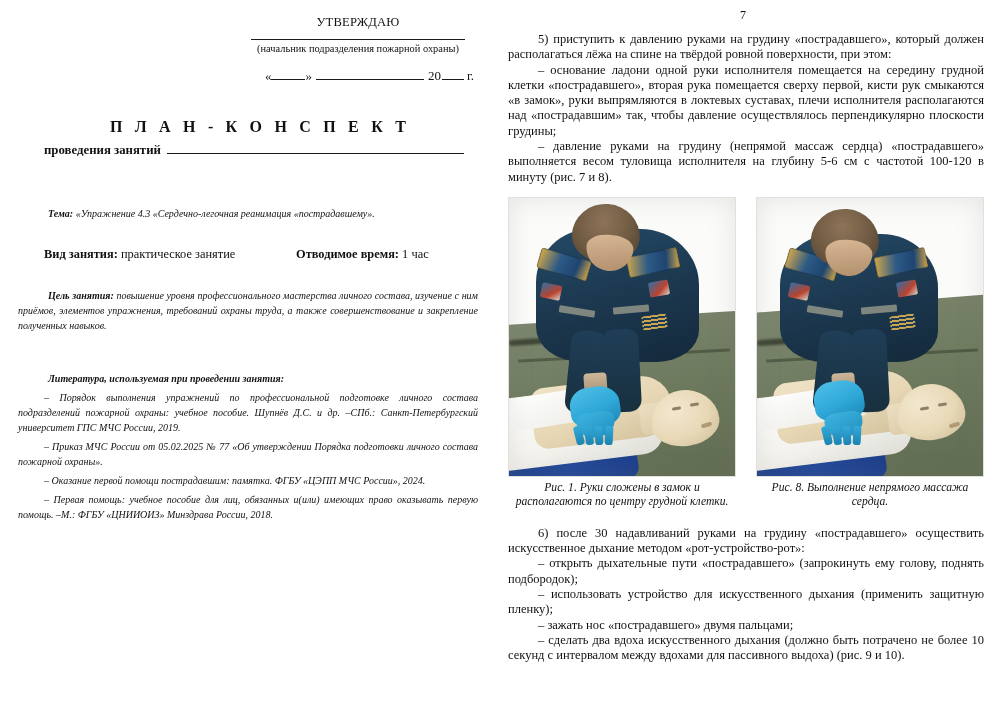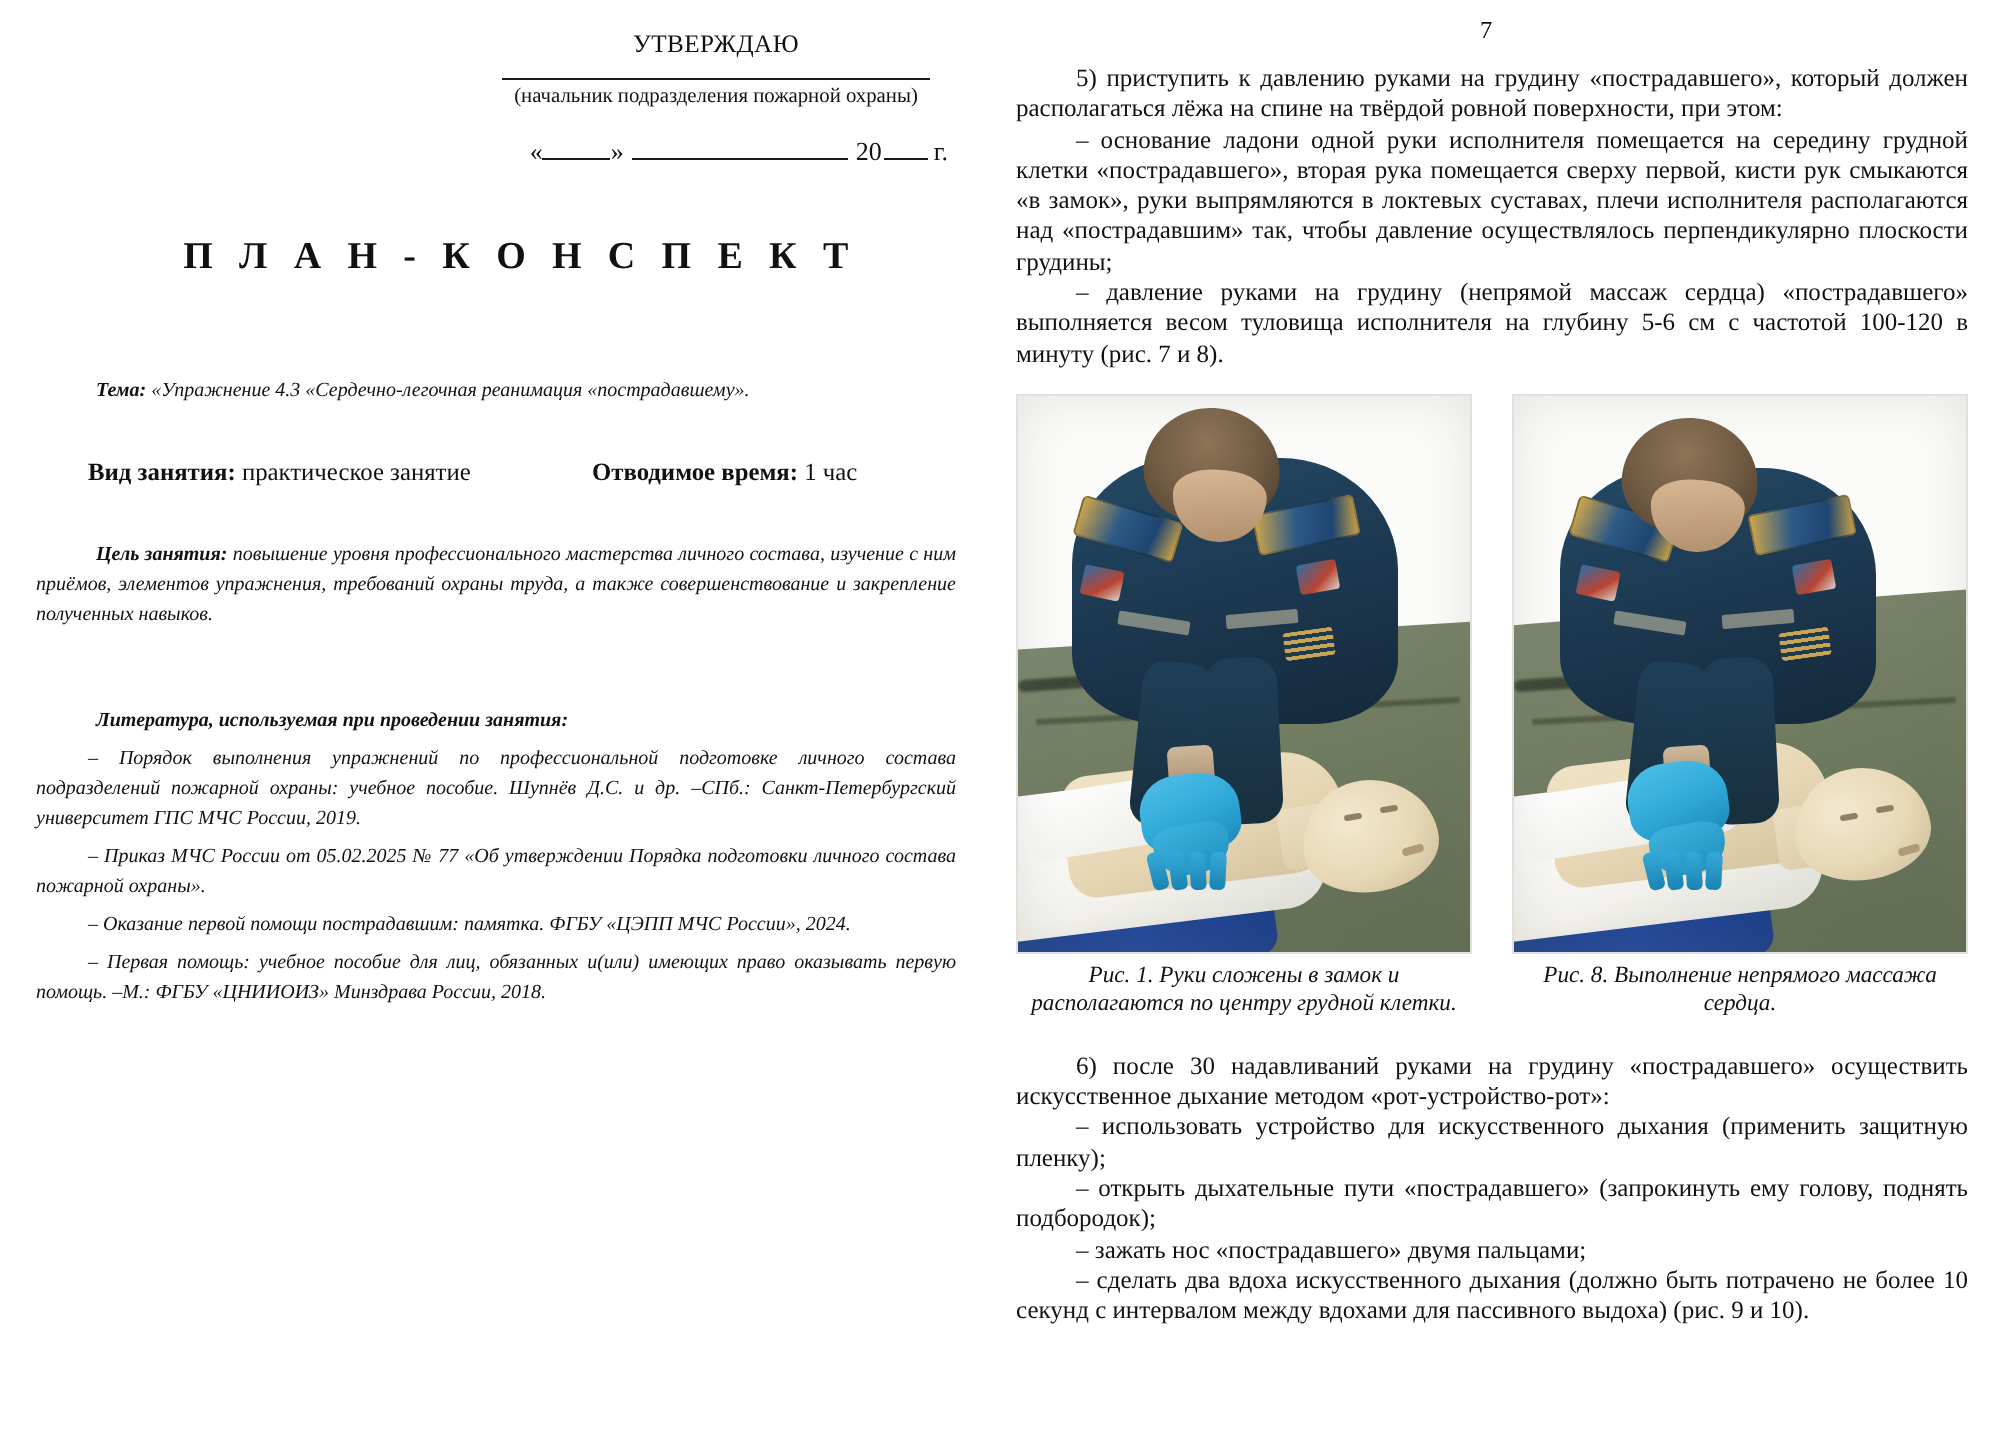--- a/index.html
+++ b/index.html
@@ -89,21 +89,21 @@
     border-bottom: 1px solid #1a1a1a;
     height: 12px;
     margin-left: 1px;
     margin-right: 3px;
   }
 
   
   .doc-title {
     text-align: center;
     font-weight: bold;
-    font-size: 19px;
+    font-size: 16px;
     letter-spacing: 4.2px;
     margin-left: 24px;
   }
   .subtitle-row {
     display: flex;
     align-items: baseline;
     margin-top: 5px;
     padding-left: 30px;
   }
   .subtitle-row .lbl {
@@ -435,20 +435,24 @@
         <span>20</span>
         <span class="u-xs"></span>
         <span>г.</span>
       </div>
     </div>
 
     <div style="height:34px"></div>
 
     <div class="doc-title">П Л А Н - К О Н С П Е К Т</div>
 
+    <div class="subtitle-row">
+      <span class="lbl">проведения занятий</span>
+      <span class="fill"></span>
+    </div>
 
     <div style="height:44px"></div>
 
     <p class="p ind"><span class="b">Тема:</span><span>&nbsp;</span><span>«Упражнение 4.3 «Сердечно-легочная реанимация «пострадавшему».</span></p>
 
     <div class="gap-l"></div>
 
     <div class="row2">
       <div class="c1"><span class="b">Вид занятия:</span><span>&nbsp;</span><span>практическое занятие</span></div>
       <div class="c2"><span class="b">Отводимое время:</span><span>&nbsp;</span><span>1 час</span></div>
@@ -555,18 +559,18 @@
             <div class="vignette"></div>
           </div>
         </div>
         <figcaption class="cap">Рис. 8. Выполнение непрямого массажа сердца.</figcaption>
       </figure>
     </div>
 
     <div style="height:16px"></div>
 
     <p class="rp ind">6) после 30 надавливаний руками на грудину «пострадавшего» осуществить искусственное дыхание методом «рот-устройство-рот»:</p>
+    <p class="rp ind">– открыть дыхательные пути «пострадавшего» (запрокинуть ему голову, поднять подбородок);</p>
     <p class="rp ind">– использовать устройство для искусственного дыхания (применить защитную пленку);</p>
-    <p class="rp ind">– открыть дыхательные пути «пострадавшего» (запрокинуть ему голову, поднять подбородок);</p>
     <p class="rp ind">– зажать нос «пострадавшего» двумя пальцами;</p>
     <p class="rp ind">– сделать два вдоха искусственного дыхания (должно быть потрачено не более 10 секунд с интервалом между вдохами для пассивного выдоха) (рис. 9 и 10).</p>
   </div>
 </div>
 
 </body></html>

